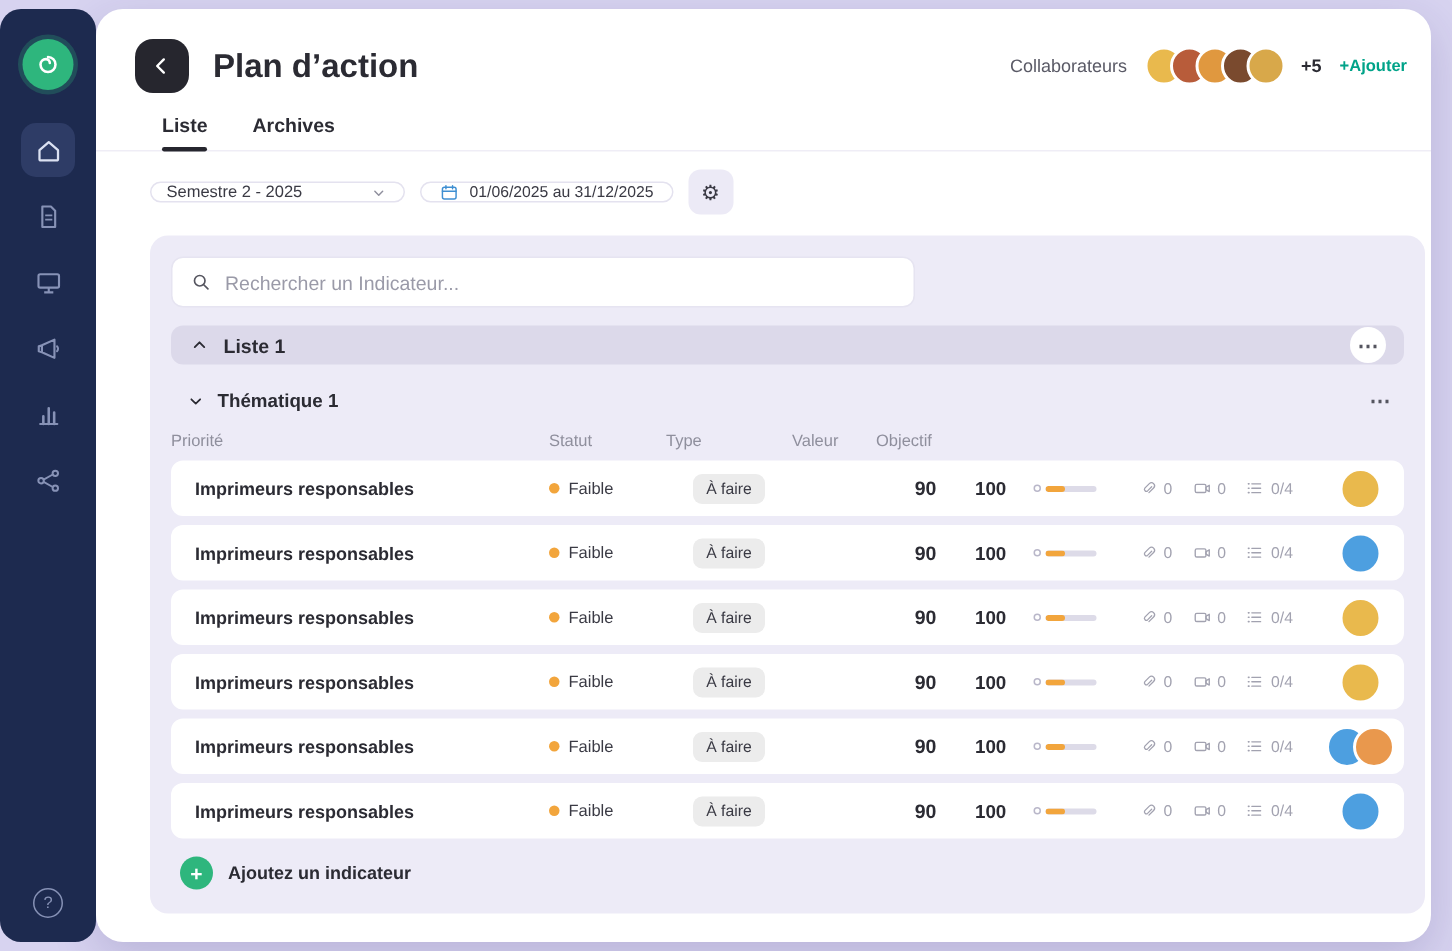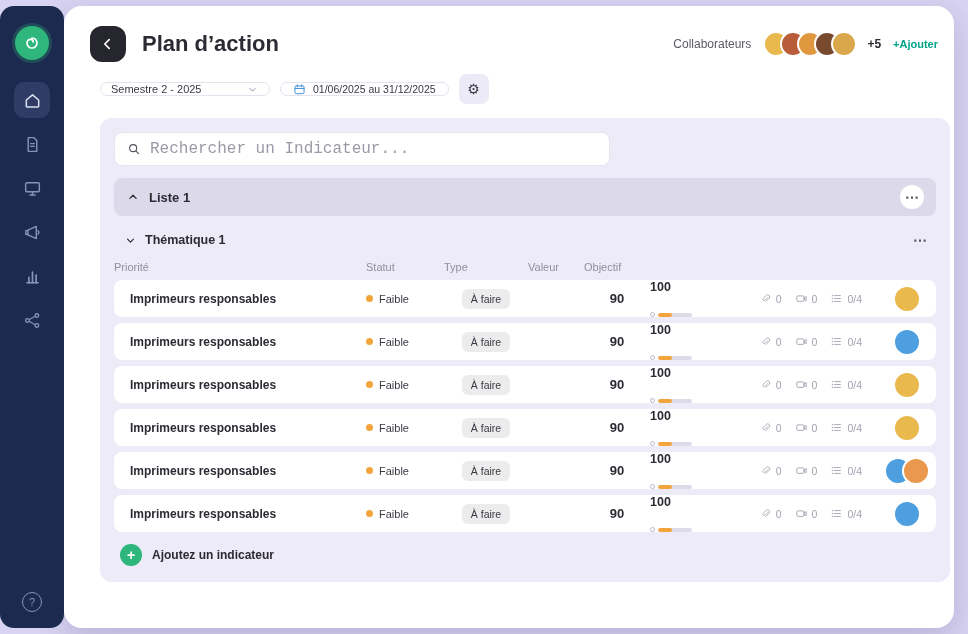--- a/index.html
+++ b/index.html
@@ -37,26 +37,26 @@
 .select{width:170px;height:14px;border:1px solid #e4e2ef;border-radius:8px;background:#fff;display:flex;align-items:center;justify-content:space-between;padding:0 10px;font-size:11px;color:#3a3a44;cursor:pointer}
 .select svg{width:13px;height:13px;color:#8f8f9d}
 .date-chip{height:14px;border:1px solid #e4e2ef;border-radius:8px;background:#fff;display:flex;align-items:center;gap:7px;padding:0 12px;font-size:10.5px;color:#3a3a44;cursor:pointer}
 .date-chip svg{width:13px;height:13px;color:#3f8fd2}
 .gear-btn{width:30px;height:30px;border-radius:8px;background:#eceaf6;display:grid;place-items:center;font-size:14px;color:#3a3a44;cursor:pointer}
 
 .panel{margin:14px 4px 0 36px;background:var(--panel,#edebf7);border-radius:12px;padding:14px 14px 16px}
 .search-row{display:flex;align-items:center;justify-content:space-between;margin-bottom:12px}
 .search-box{width:496px;height:34px;background:#fff;border:1px solid #e6e4f1;border-radius:8px;display:flex;align-items:center;gap:9px;padding:0 12px}
 .search-box svg{width:14px;height:14px;color:#55555f;flex:none}
-.search-box input{border:none;outline:none;flex:1;font-size:16px;color:#3a3a44;font-family:Liberation Mono, monospace;background:transparent}
+.search-box input{border:none;outline:none;flex:1;font-size:13px;color:#3a3a44;font-family:Liberation Sans, sans-serif;background:transparent}
 .search-box input::placeholder{color:#9a9aa8}
 .btn-group{display:flex;gap:10px}
 .btn{height:32px;border-radius:8px;background:#f9f8fd;border:1px solid #e9e7f3;display:flex;align-items:center;gap:7px;padding:0 14px;font-size:11.5px;font-weight:700;color:#2b2b33;cursor:pointer;white-space:nowrap}
 .btn svg{width:13px;height:13px;color:#2b2b33}
-.list-bar{height:38px;background:var(--list_header,#dcd9ea);border-radius:8px;display:flex;align-items:center;padding:0 12px;gap:9px}
+.list-bar{height:26px;background:var(--list_header,#dcd9ea);border-radius:8px;display:flex;align-items:center;padding:0 12px;gap:9px}
 .list-bar svg{width:14px;height:14px;color:#2b2b33}
 .list-title{font-size:13px;font-weight:700;color:#2b2b33}
 .dots{margin-left:auto;width:24px;height:24px;border-radius:50%;display:grid;place-items:center;color:#55555f;font-size:14px;font-weight:700;cursor:pointer;line-height:1}
 .list-bar .dots{background:#fff}
 .theme-row{display:flex;align-items:center;gap:8px;margin:12px 4px 0 10px}
 .theme-row svg{width:13px;height:13px;color:#2b2b33}
 .theme-title{font-size:12.5px;font-weight:700;color:#2b2b33}
 
 .grid{display:grid;grid-template-columns:252px 78px 84px 56px 66px 98px 1fr 58px;align-items:center}
 .cols{margin:9px 0 7px}
@@ -64,21 +64,21 @@
 .h.first{padding-left:16px}
 .h.c{text-align:left}
 .row{background:#fff;border-radius:8px;height:37px;margin-bottom:6px;cursor:pointer}
 .cell-name{font-size:12px;font-weight:700;color:#2b2b33;padding-left:16px;white-space:nowrap;overflow:hidden}
 .cell-prio{display:flex;align-items:center;gap:6px;font-size:11px;color:#3a3a44}
 .dot{width:7px;height:7px;border-radius:50%;background:var(--orange,#f2a53c);flex:none}
 .cell-stat{display:flex;justify-content:center}
 .badge{background:#ececec;border-radius:6px;font-size:10.5px;color:#3a3a44;padding:4px 9px;font-weight:500;white-space:nowrap}
 .cell-type{font-size:11px;color:#3a3a44;text-align:center}
 .cell-val{font-size:13px;font-weight:700;color:#2b2b33;text-align:center}
-.cell-obj{display:flex;flex-direction:column;gap:18px}
+.cell-obj{display:flex;flex-direction:row;gap:18px}
 .obj-num{font-size:12.5px;font-weight:700;color:#2b2b33}
 .obj-bar{display:flex;align-items:center;gap:3px}
 .obj-circ{width:5px;height:5px;border:1px solid #b9b7c9;border-radius:50%;flex:none}
 .track{width:34px;height:4px;border-radius:2px;background:#dddbe8;overflow:hidden;display:block}
 .fill{display:block;height:100%;background:var(--orange,#f2a53c);border-radius:2px}
 .cell-icons{display:flex;align-items:center;justify-content:flex-end;gap:13px;padding-right:16px}
 .ic-g{display:flex;align-items:center;gap:4px;font-size:10.5px;color:#a2a2b0}
 .ic-g svg{width:13px;height:13px}
 .cell-avs{display:flex;justify-content:center}
 .cell-avs .avatar{width:28px;height:28px;border-radius:50%;border:2px solid #fff;display:inline-block}
@@ -216,20 +216,24 @@
           <span class="avatar" style="background: rgb(184, 92, 58);"></span>
           <span class="avatar" style="background: rgb(224, 152, 63);"></span>
           <span class="avatar" style="background: rgb(122, 74, 46);"></span>
           <span class="avatar" style="background: rgb(216, 168, 74);"></span>
         </div>
       <span class="overflow">+5</span>
       <span class="add-collab">+Ajouter</span>
     </div>
   </div>
 
+  <div class="tabs">
+    <div class="tab active">Liste</div>
+    <div class="tab">Archives</div>
+  </div>
 
   <div class="filter-row">
     <div class="select">
       <span>Semestre 2 - 2025</span>
       <svg viewBox="0 0 20 20">
           <use href="#i-chevsm"></use>
         </svg>
     </div>
     <div class="date-chip">
       <svg viewBox="0 0 20 20">

